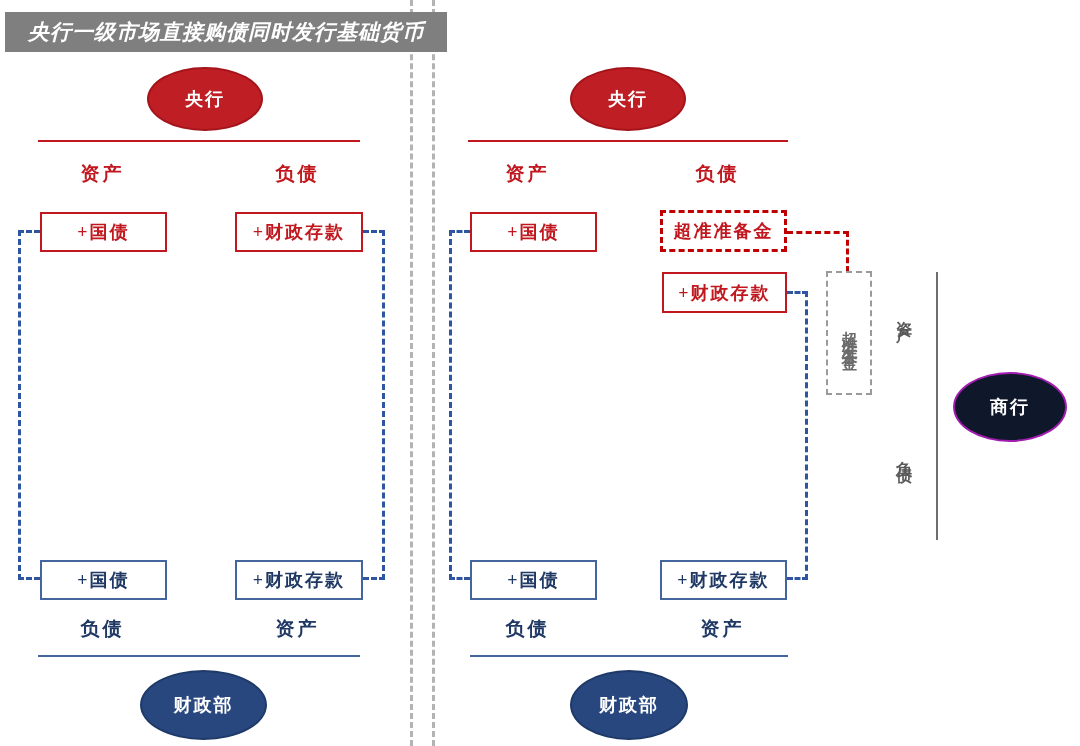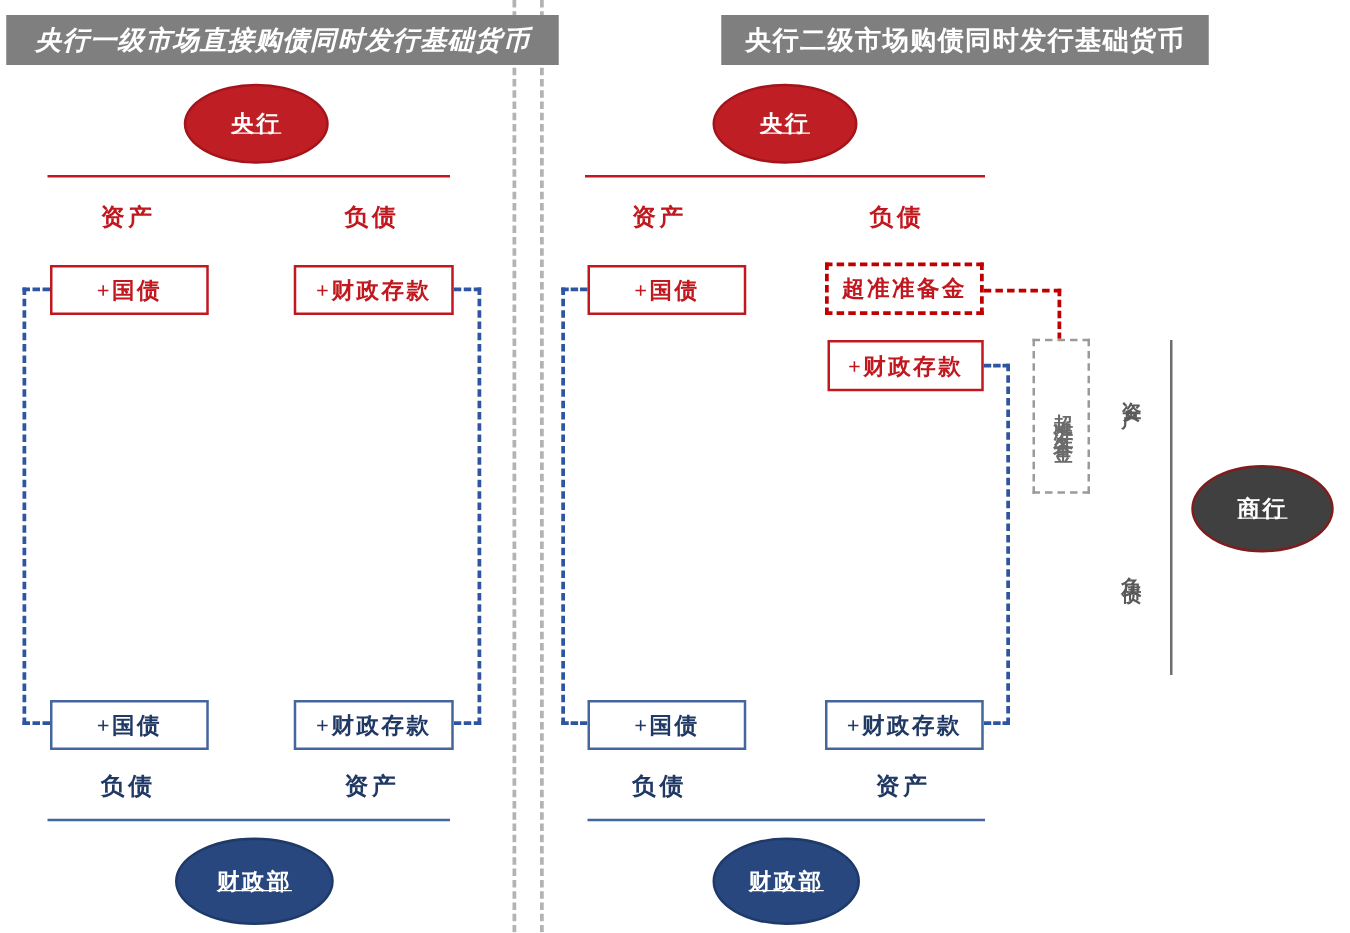--- a/index.html
+++ b/index.html
@@ -14,25 +14,25 @@
   .panel-title {
     background:#7f7f7f; color:#ffffff;
     font-family:"Liberation Sans", sans-serif;
     font-weight:bold; font-size:21px;
     display:flex; align-items:center; justify-content:center;
     letter-spacing:1px;
   }
   .ellipse {
     border-radius:50%; color:#ffffff;
     display:flex; align-items:center; justify-content:center;
-    font-size:18px; font-weight:bold; letter-spacing:2px;text-decoration:underline;
+    font-size:18px; font-weight:bold; letter-spacing:2px;
   }
   .ellipse.red  { background:#be1e24; border:2px solid #a3151b; }
   .ellipse.navy { background:#27477e; border:2px solid #1f3a69; }
-  .ellipse.gray { background:#404040; border:2px solid #7f1d1d;text-align:center; }
+  .ellipse.gray { background:#0f172a; border:2px solid #a21caf;text-align:center; }
 
   .hline { height:2px; }
   .hline.red  { background:#c0181e; }
   .hline.blue { background:#44659e; }
 
   .lbl {
     font-size:19px; text-align:center; letter-spacing:3px; font-weight:bold;
   }
   .lbl.red  { color:#c0181e; }
   .lbl.navy { color:#1f3864; }
@@ -91,21 +91,20 @@
   <div class="abs bsbox bluesolid" style="left:40px; top:560px; width:127px; height:40px;">+国债</div>
   <div class="abs bsbox bluesolid" style="left:235px; top:560px; width:128px; height:40px;">+财政存款</div>
 
   <div class="abs lbl navy" style="left:60px; top:616px; width:85px;">负债</div>
   <div class="abs lbl navy" style="left:255px; top:616px; width:85px;">资产</div>
 
   <div class="abs hline blue" style="left:38px; top:655px; width:322px;"></div>
 
   <div class="abs ellipse navy" style="left:140px; top:670px; width:127px; height:70px;">财政部</div>
 
-  <div class="abs panel-title" style="left:577px; top:12px; width:390px; height:40px;">央行二级市场购债同时发行基础货币</div>
 
   <div class="abs ellipse red" style="left:570px; top:67px; width:116px; height:64px;">央行</div>
 
   <div class="abs hline red" style="left:468px; top:140px; width:320px;"></div>
 
   <div class="abs lbl red" style="left:485px; top:161px; width:85px;">资产</div>
   <div class="abs lbl red" style="left:675px; top:161px; width:85px;">负债</div>
 
   <div class="abs bsbox redsolid" style="left:470px; top:212px; width:127px; height:40px;">+国债</div>
 

